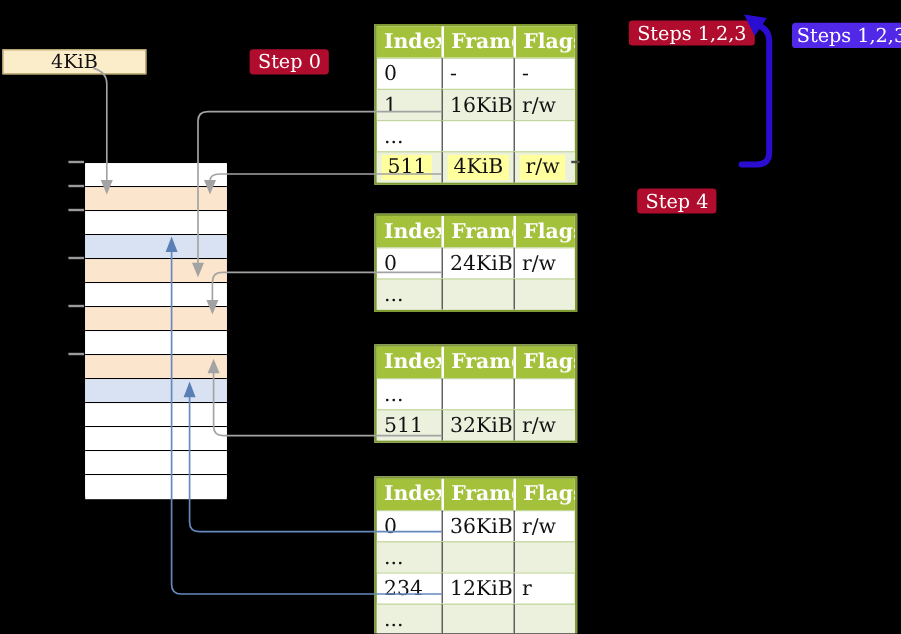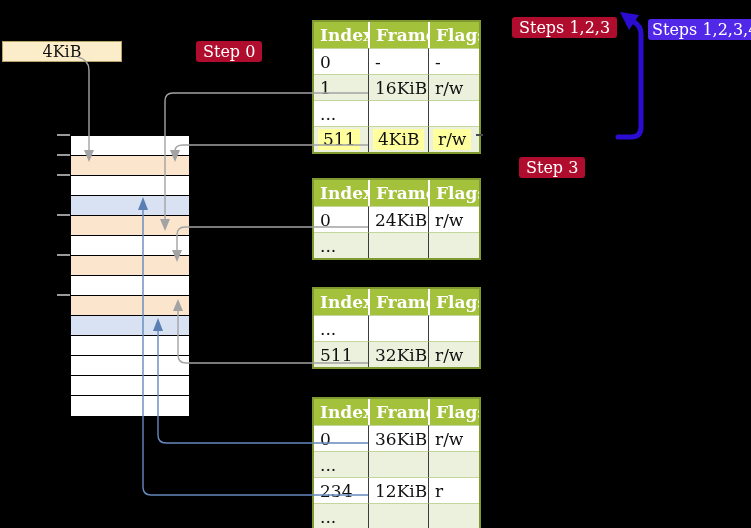--- a/index.html
+++ b/index.html
@@ -6,21 +6,21 @@
   #stage{position:relative;width:751px;height:528px;background:#000;overflow:hidden;
          font-family:"DejaVu Serif","Liberation Serif",serif;}
 
   
   #frame-label{position:absolute;left:2px;top:41px;width:118px;height:19px;
     background:#fcedca;border:1px solid #b3a härlig;border:1px solid #b5a36a;color:#111;
     font-size:16px;display:flex;align-items:center;justify-content:center;}
 
   
   .badge{position:absolute;color:#fff;font-size:16px;line-height:19px;
-         padding:1px 7px;border-radius:3px;white-space:nowrap;}
+         padding:1px 7px;border-radius:3px;white-space:nowrap;margin-left:12px;}
   .badge.red{background:#b00d2e;}
   .badge.blue{background:#5128e8;}
   #badge-step0{left:196px;top:41px;}
   #badge-steps123{left:512px;top:17px;}
   #badge-steps1234{left:648px;top:19px;padding:1px 4px;}
   #badge-step4{left:519px;top:157px;}
 
   
   #memory{position:absolute;left:70px;top:135px;width:120px;height:280px;
           border:1px solid #000;box-sizing:border-box;background:#fff;}
@@ -50,21 +50,21 @@
 </head>
 <body>
 
 <div id="stage">
 
   <div id="frame-label">4KiB</div>
 
   <div id="badge-step0" class="badge red">Step 0</div>
   <div id="badge-steps123" class="badge red">Steps 1,2,3</div>
   <div id="badge-steps1234" class="badge blue">Steps 1,2,3,4</div>
-  <div id="badge-step4" class="badge red">Step 3</div>
+  <div id="badge-step4" class="badge red">Step 4</div>
 
   <div id="memory">
       <div class="mrow c-white"></div>
       <div class="mrow c-peach"></div>
       <div class="mrow c-white"></div>
       <div class="mrow c-blue"></div>
       <div class="mrow c-peach"></div>
       <div class="mrow c-white"></div>
       <div class="mrow c-peach"></div>
       <div class="mrow c-white"></div>

